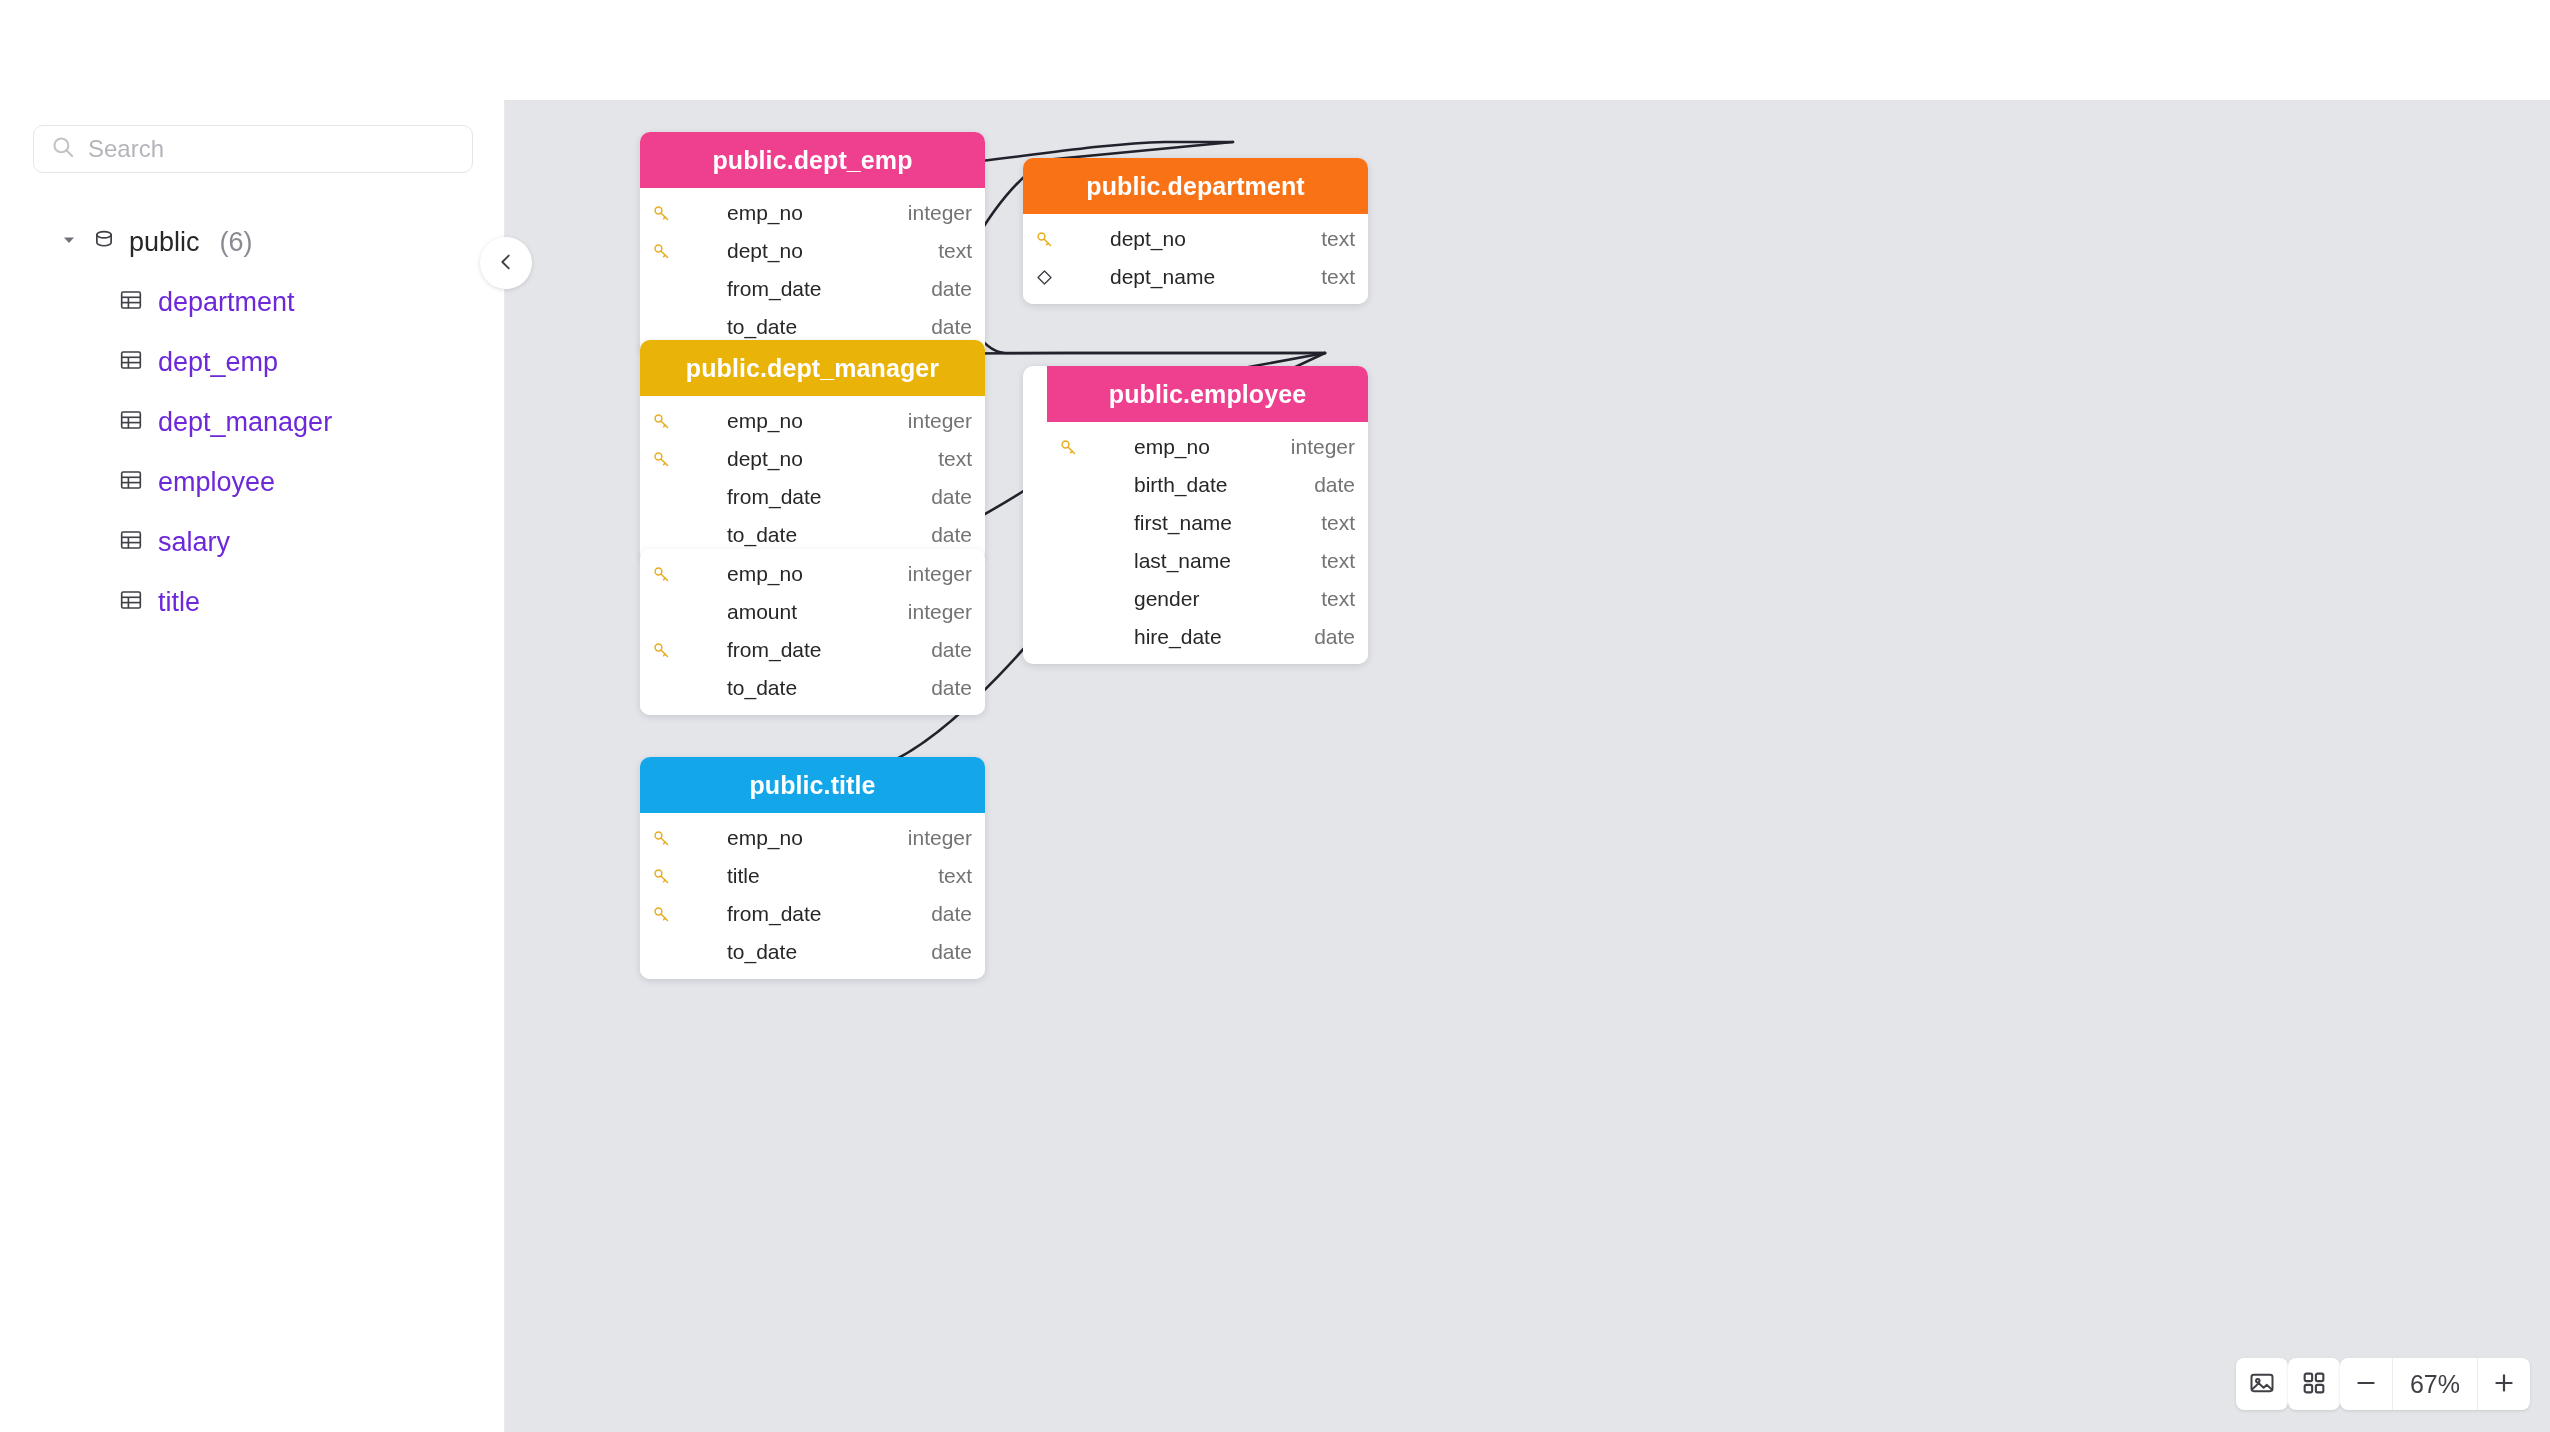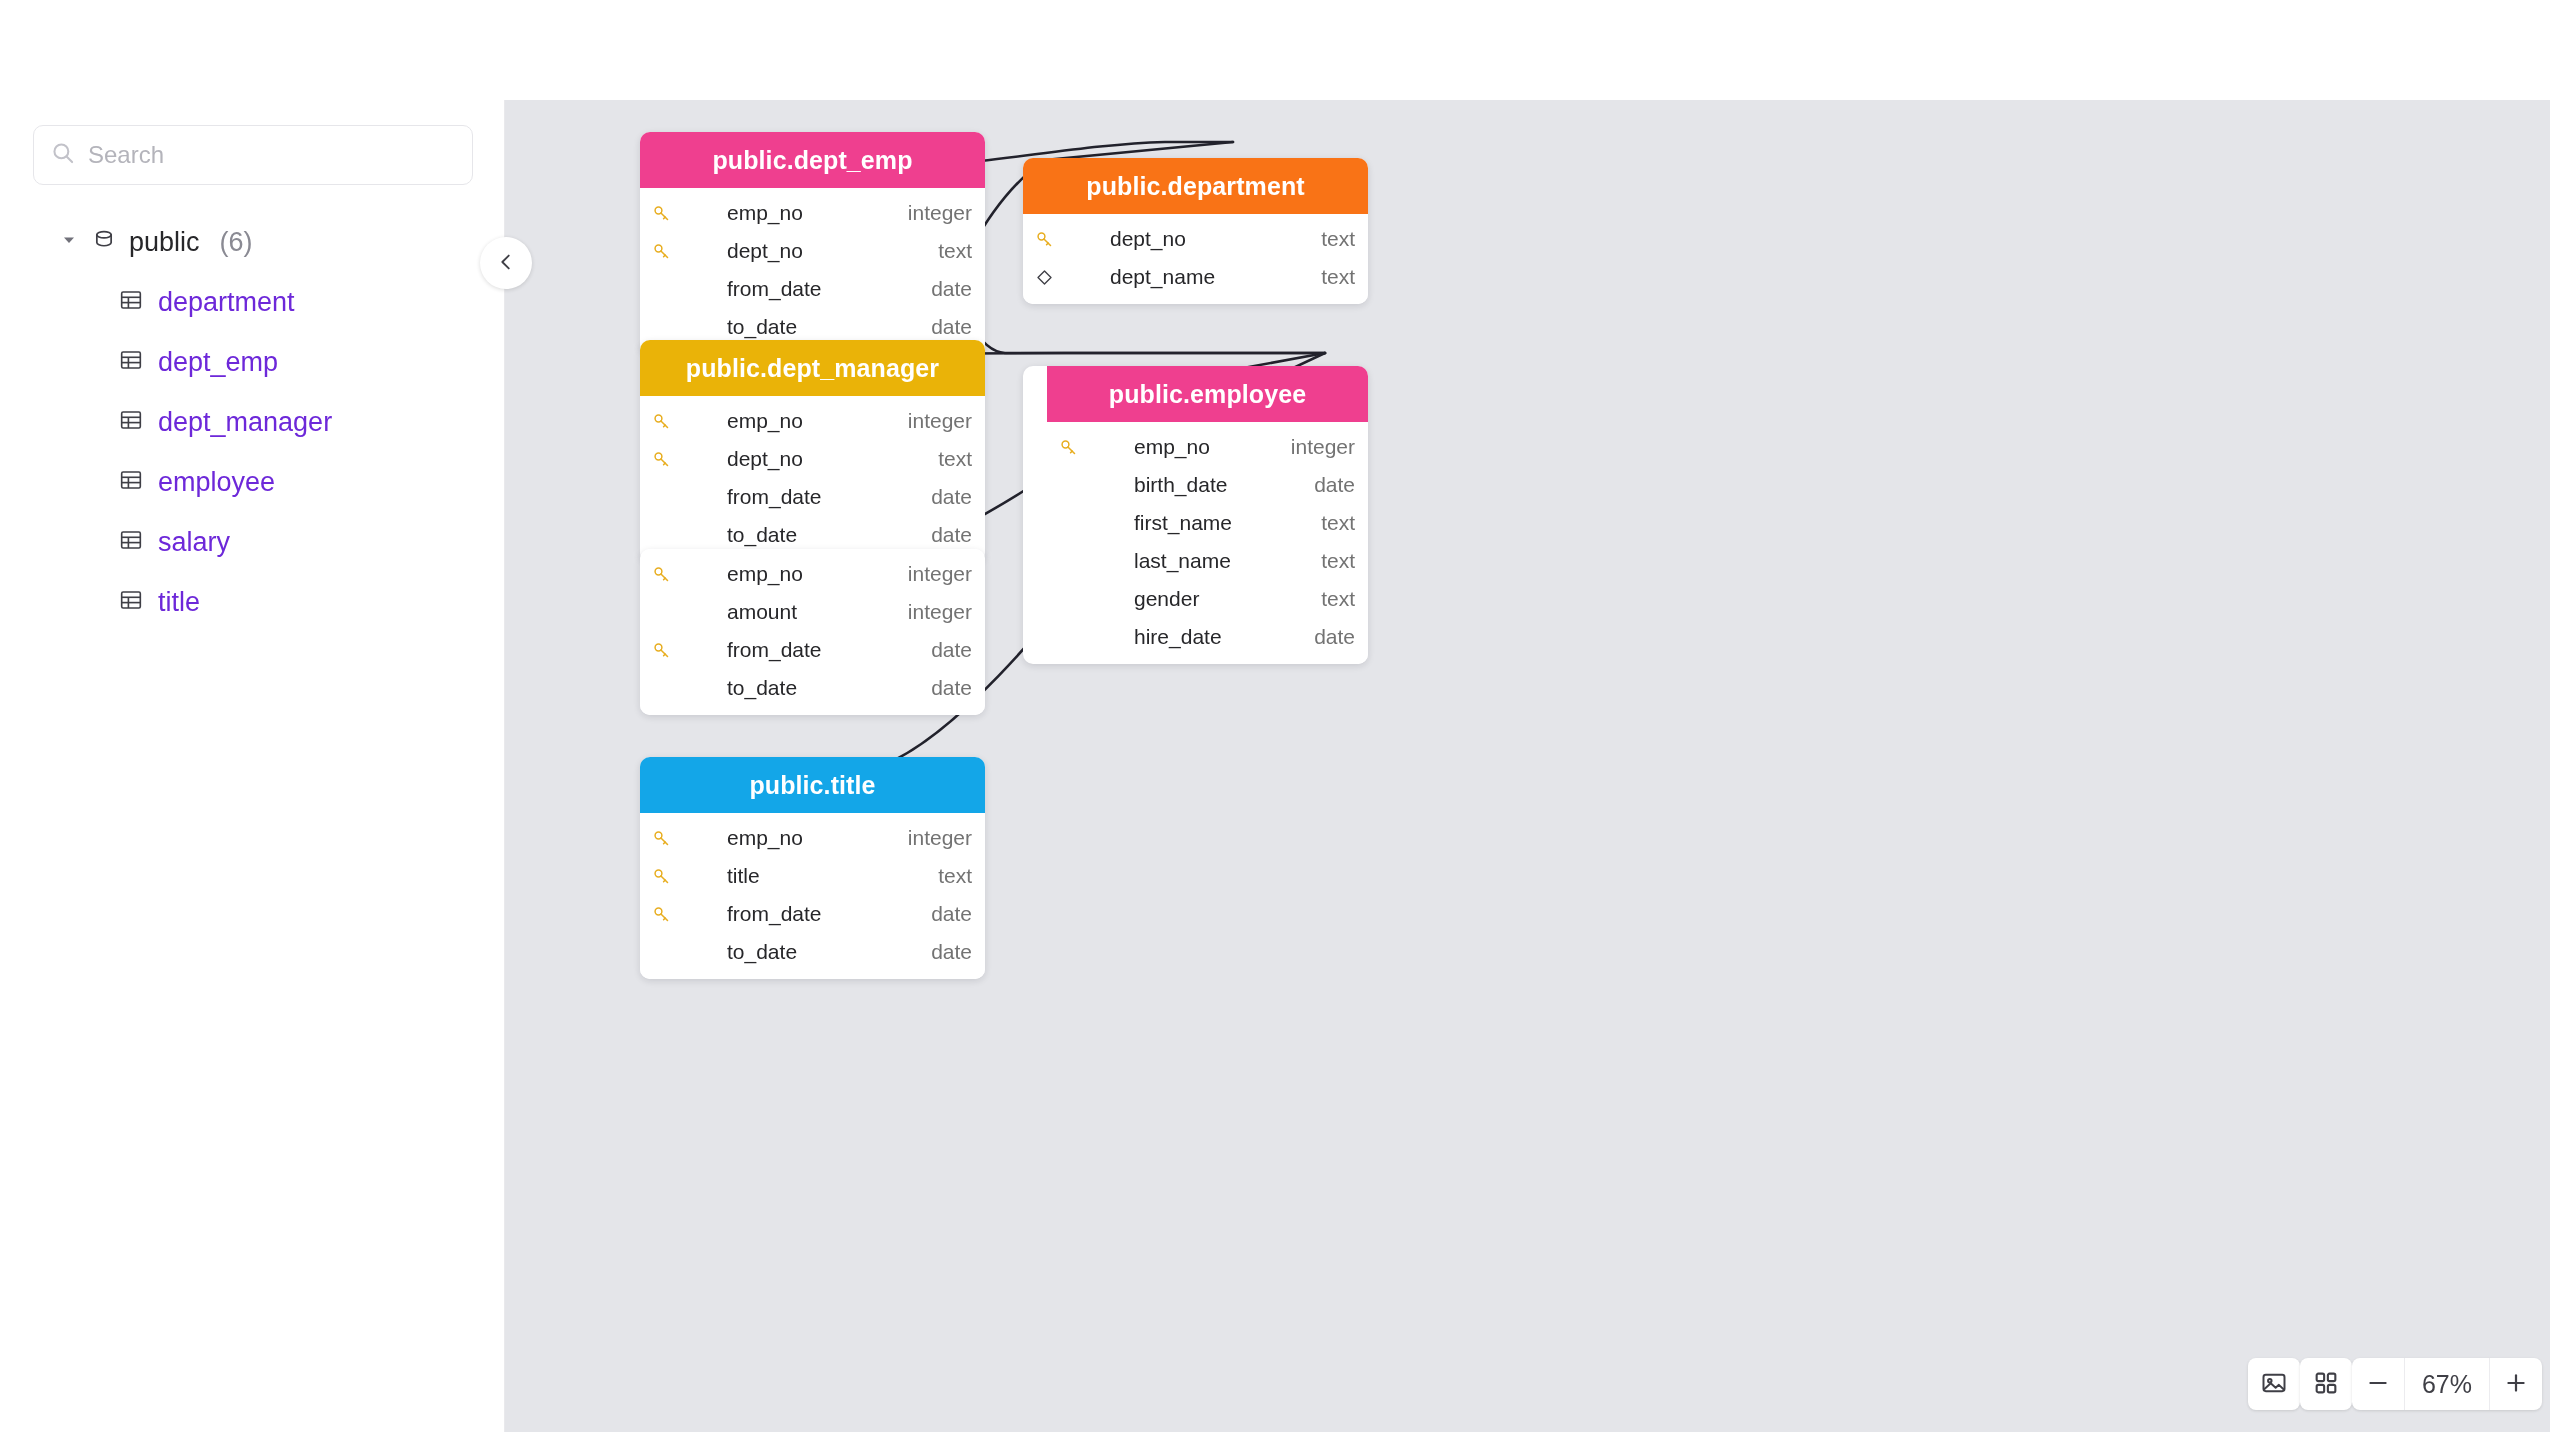--- a/index.html
+++ b/index.html
@@ -64,21 +64,21 @@
     width: 505px;
     height: 1332px;
     background: #ffffff;
     border-right: 1px solid #e9e9ec;
   }
   .search-wrap {
     position: absolute;
     left: 33px;
     top: 25px;
     width: 440px;
-    height: 60px;
+    height: 48px;
   }
   .search-box {
     width: 100%;
     height: 100%;
     border: 1px solid #e6e6ea;
     border-radius: 10px;
     background: #ffffff;
     display: flex;
     align-items: center;
     padding: 0 16px;
@@ -218,21 +218,21 @@
     flex: 0 0 auto;
     font-size: 21px;
     color: #737373;
     line-height: 26px;
     white-space: nowrap;
   }
 
   
   .toolbar {
     position: absolute;
-    right: 8px;
+    right: 20px;
     bottom: 22px;
     display: flex;
     align-items: flex-end;
     z-index: 30;
   }
   .tool-btn {
     width: 52px;
     height: 52px;
     background: #ffffff;
     border: none;

